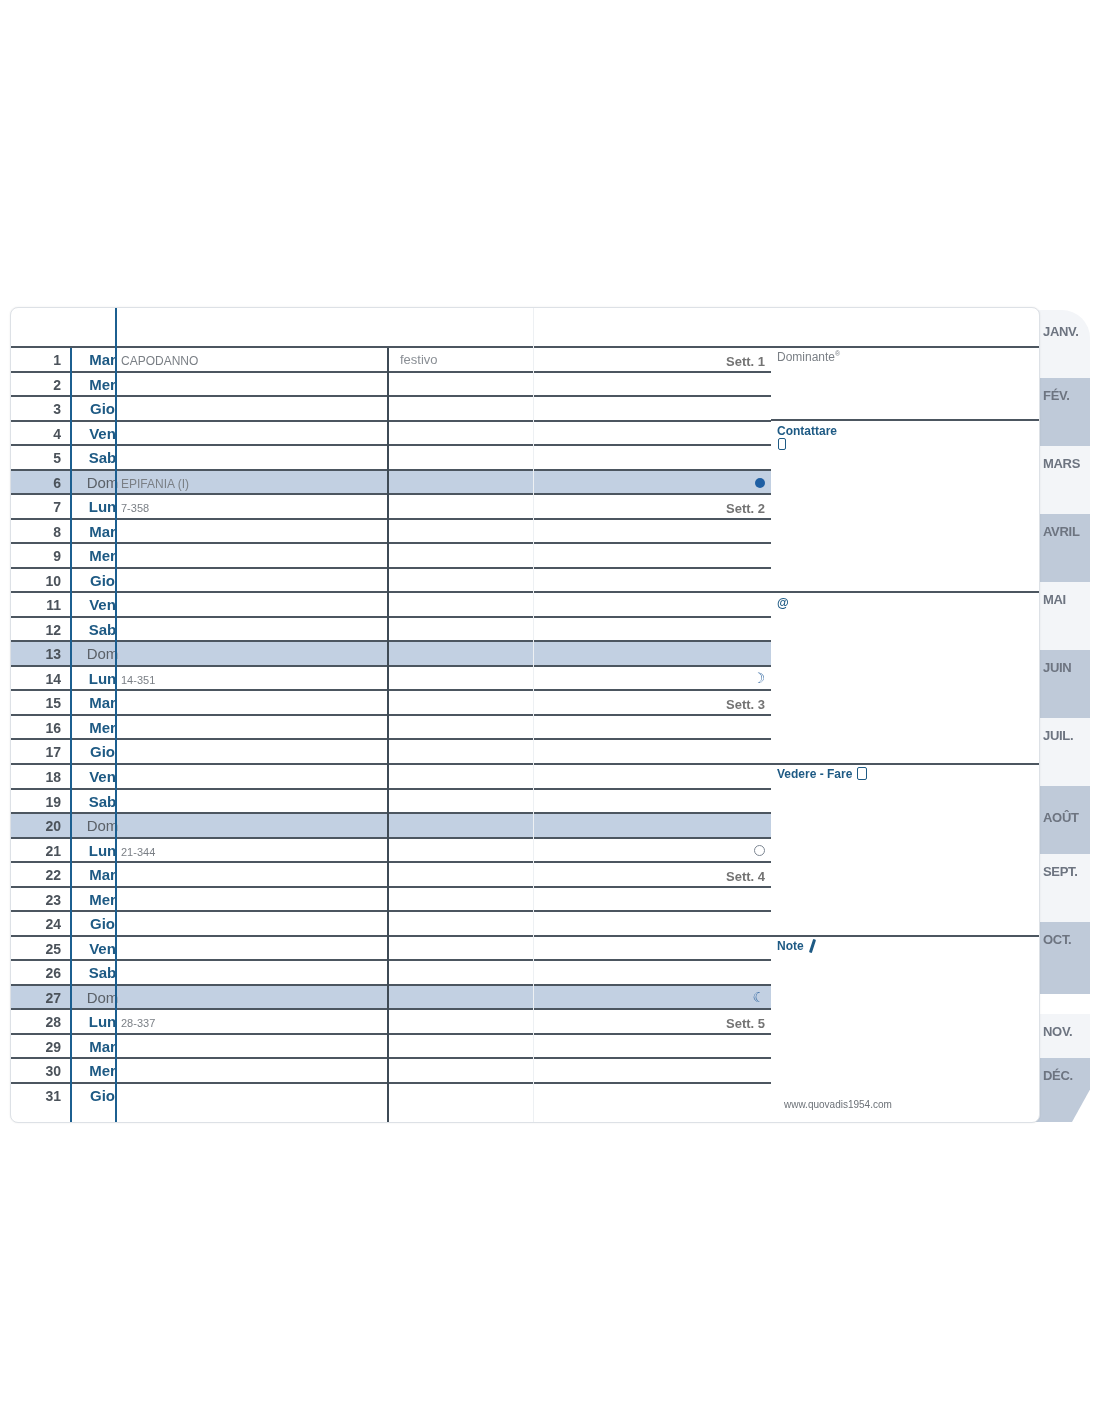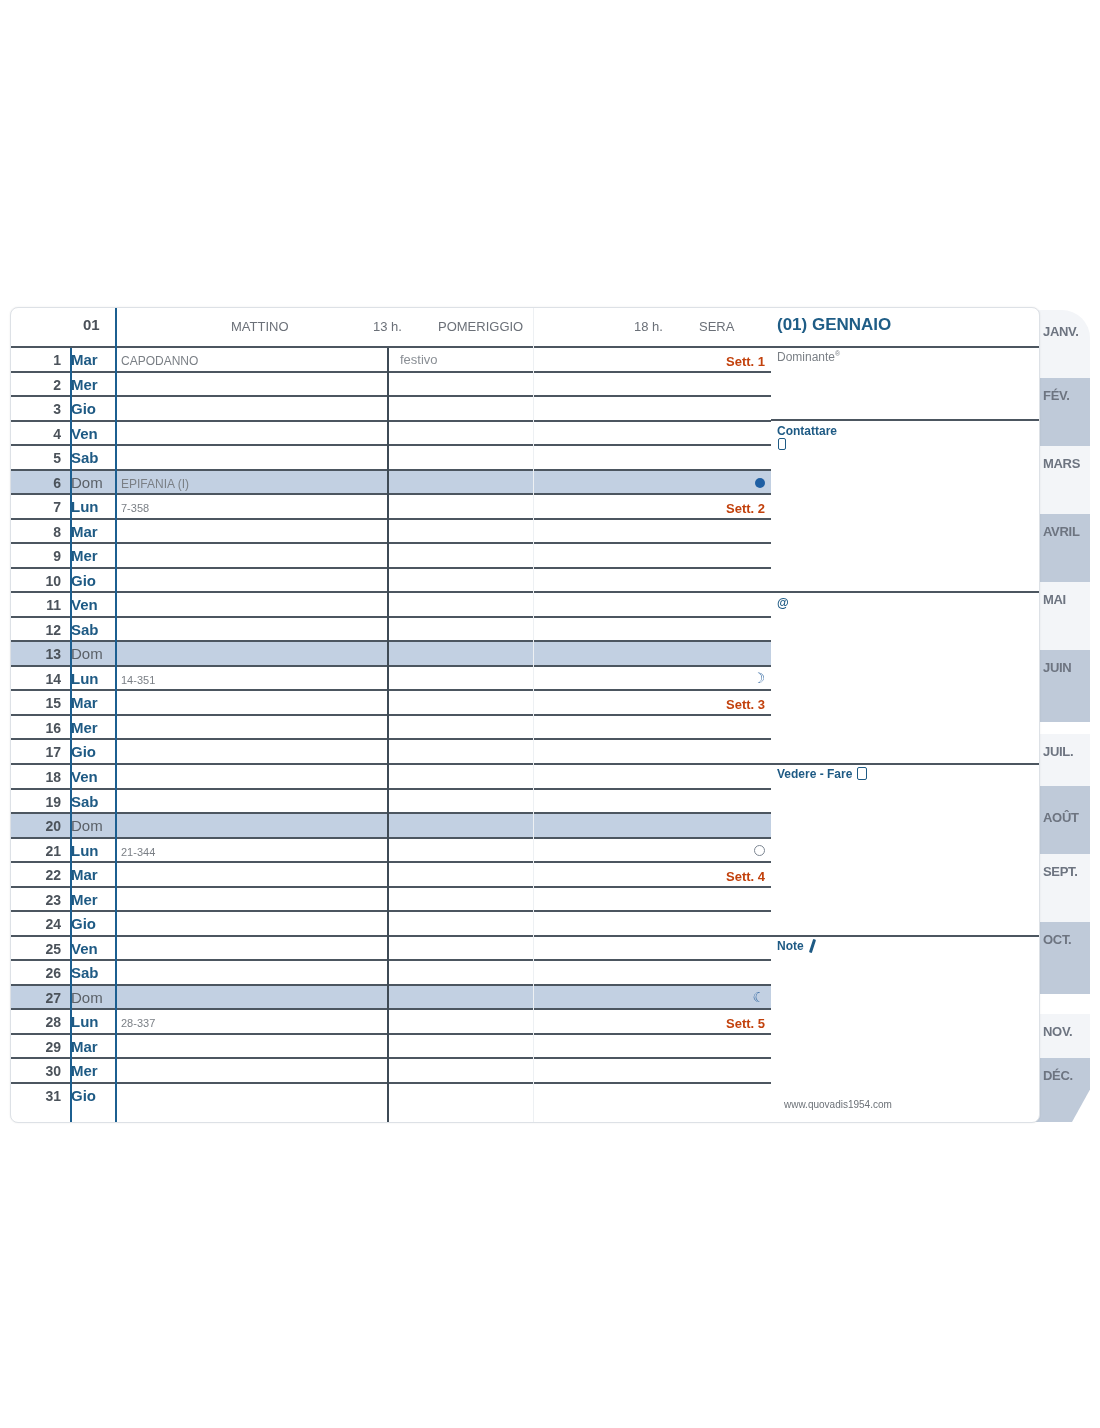--- a/index.html
+++ b/index.html
@@ -30,26 +30,26 @@
   .hdr .title { left: 766px; top: 7px; font-size: 17px; font-weight: bold; color: #1f5d86; }
 
   .vline { position: absolute; background: #3e4a55; }
   .vline.blue { background: #1c5f90; width: 2px; }
   .vline.faint { background: #edf0f3; width: 1px; }
 
   .row { position: absolute; left: 0; width: 760px; height: 24.53px; }
   .row.sunday .shade { position: absolute; left: 0; right: 0; top: 0; bottom: 0; background: #c2d0e2; }
   .row .hline { position: absolute; left: 0; right: 0; bottom: 0; height: 2px; background: #4c5660; }
   .row .num { position: absolute; left: 0; width: 50px; text-align: right; top: 4px; font-size: 14px; font-weight: bold; color: #4b525a; }
-  .row .day { position: absolute; left: 60px; width: 63px; top: 3px; font-size: 15px; font-weight: bold; color: #1e5a84; }
+  .row .day { position: absolute; left: 60px; width: 63px; text-align: center; top: 3px; font-size: 15px; font-weight: bold; color: #1e5a84; }
   .row.sunday .day { font-weight: normal; color: #5b6168; }
   .row .note { position: absolute; left: 110px; top: 6px; font-size: 12px; color: #7a7f85; }
   .row .note.small { font-size: 11px; top: 7px; }
   .row .fest { position: absolute; left: 389px; top: 4px; font-size: 13px; color: #8a8f95; }
-  .row .sett { position: absolute; right: 6px; top: 6px; font-size: 13px; font-weight: bold; color: #c2410c; }
+  .row .sett { position: absolute; right: 6px; top: 6px; font-size: 13px; font-weight: bold; color: #737373; }
   .row .moon { position: absolute; right: 6px; top: 3px; font-size: 14px; color: #3c6fa6; }
   .moon.full-dot { width: 10px; height: 10px; border-radius: 50%; background: #1f5fa3; top: 7px; right: 6px; }
   .moon.ring { width: 11px; height: 11px; border-radius: 50%; border: 1px solid #7d8692; top: 6px; right: 6px; }
 
   .side-sep { position: absolute; left: 760px; width: 270px; height: 2px; background: #4c5660; }
   .side-label { position: absolute; left: 766px; font-size: 12px; font-weight: bold; color: #1e5a84; }
   .side-label.plain { font-weight: normal; color: #7a7f85; font-size: 12px; }
   .sup { font-size: 7px; vertical-align: super; }
   .phone-icon { position: absolute; left: 767px; width: 8px; height: 12px; border: 1.5px solid #1e5a84; border-radius: 2px; }
   .tablet-icon { display: inline-block; width: 10px; height: 13px; border: 1.5px solid #1e5a84; border-radius: 2px; vertical-align: -2px; margin-left: 5px; }
@@ -59,38 +59,29 @@
 </head>
 <body>
 
 <div class="tabs-strip" id="tabs">
     <div class="month-tab light" style="top: 0px; padding-top: 14px;">JANV.</div>
     <div class="month-tab shade" style="top: 68px; padding-top: 10px;">FÉV.</div>
     <div class="month-tab light" style="top: 136px; padding-top: 10px;">MARS</div>
     <div class="month-tab shade" style="top: 204px; padding-top: 10px;">AVRIL</div>
     <div class="month-tab light" style="top: 272px; padding-top: 10px;">MAI</div>
     <div class="month-tab shade" style="top: 340px; padding-top: 10px;">JUIN</div>
-    <div class="month-tab light" style="top: 408px; padding-top: 10px; margin-top: 16px;">JUIL.</div>
+    <div class="month-tab light" style="top: 408px; padding-top: 10px;">JUIL.</div>
     <div class="month-tab shade" style="top: 476px; padding-top: 24px;">AOÛT</div>
     <div class="month-tab light" style="top: 544px; padding-top: 10px;">SEPT.</div>
     <div class="month-tab shade" style="top: 612px; padding-top: 10px;">OCT.</div>
     <div class="month-tab light" style="top: 704px; padding-top: 10px;">NOV.</div>
     <div class="month-tab shade" style="top: 748px; padding-top: 10px;">DÉC.</div>
   </div>
 
 <div class="card">
-  <div class="hdr">
-    <span class="monthnum">01</span>
-    <span style="left:220px">MATTINO</span>
-    <span style="left:362px">13 h.</span>
-    <span style="left:427px">POMERIGGIO</span>
-    <span style="left:623px">18 h.</span>
-    <span style="left:688px">SERA</span>
-    <span class="title">(01) GENNAIO</span>
-  </div>
   <div class="side-sep" style="left:0;width:1030px;top:38px;"></div>
 
   <div id="rows">
       <div class="row" style="top: 40px;">
         <span class="num">1</span>
         <span class="day">Mar</span>
         <span class="note">CAPODANNO</span>
         <span class="fest">festivo</span>
         <span class="sett">Sett. 1</span>
         <div class="hline"></div>

